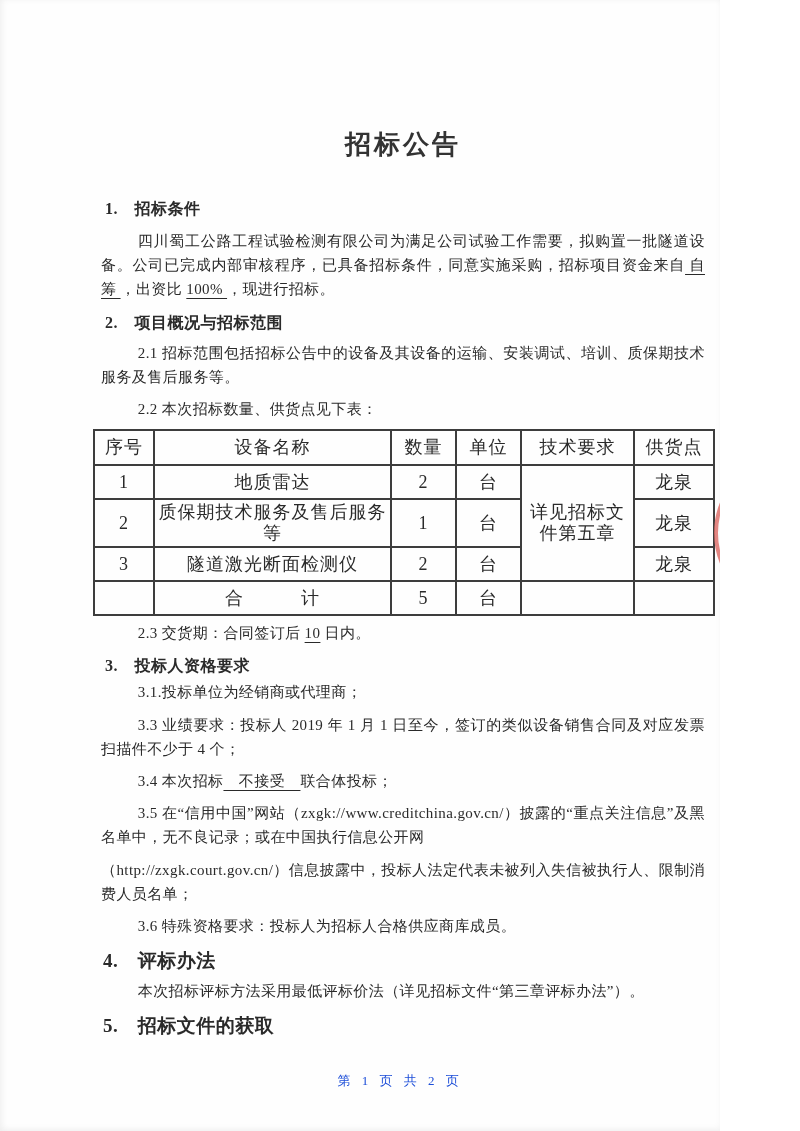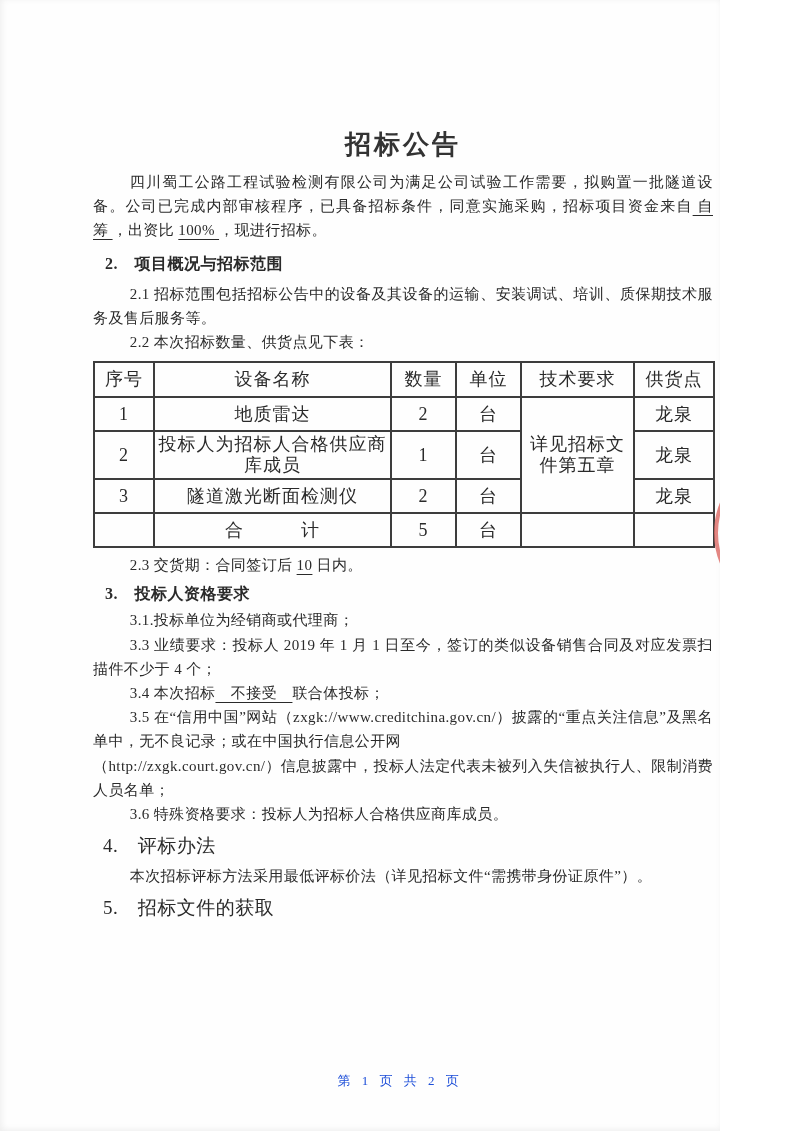--- a/index.html
+++ b/index.html
@@ -35,28 +35,28 @@
     font-weight: 700;
     line-height: 25px;
     padding-left: 12px;
     letter-spacing: 0.5px;
   }
   .h-sec.m1 { margin-top: 34px; }
   .h-sec.m2 { margin-top: 8px; }
   .h-sec.m3 { margin-top: 4px; }
   .h-big {
     font-size: 19px;
-    font-weight: 400;
+    font-weight: 700;
     line-height: 29px;
     padding-left: 10px;
     letter-spacing: 0.5px;
     margin-top: 5px;
   }
   .para {
-    margin: 0;
+    margin: 8px;
     font-size: 15px;
     line-height: 24.2px;
     text-align: justify;
     letter-spacing: 0.4px;
   }
   .ind { text-indent: 2.45em; }
   .mt8 { margin-top: 8px; }
   .mt6 { margin-top: 6px; }
   .mt5 { margin-top: 5px; }
   .mt4 { margin-top: 4px; }
@@ -107,20 +107,21 @@
   }
 </style>
 </head>
 <body>
 
 <div class="page">
   <div class="content">
 
     <h1 class="doc-title">招标公告</h1>
 
+    <div class="h-sec m1">1.　招标条件</div>
     <p class="para ind mt8"><span>四川蜀工公路工程试验检测有限公司为满足公司试验工作需要，拟购置一批隧道设备。公司已完成内部审核程序，已具备招标条件，同意实施采购，招标项目资金来自</span><span class="u">&nbsp;自筹&nbsp;</span><span>，出资比&nbsp;</span><span class="u">100%&nbsp;</span><span>，现进行招标。</span></p>
 
     <div class="h-sec m2">2.　项目概况与招标范围</div>
     <p class="para ind mt6">2.1 招标范围包括招标公告中的设备及其设备的运输、安装调试、培训、质保期技术服务及售后服务等。</p>
     <p class="para ind">2.2 本次招标数量、供货点见下表：</p>
 
     <table class="equip">
       <colgroup>
         <col style="width:60px">
           <col style="width:237px">
@@ -143,21 +144,21 @@
         <tr>
           <td>1</td>
           <td>地质雷达</td>
           <td>2</td>
           <td>台</td>
           <td rowspan="3">详见招标文件第五章</td>
           <td>龙泉</td>
         </tr>
         <tr>
           <td>2</td>
-          <td>投标人为招标人合格供应商库成员</td>
+          <td>质保期技术服务及售后服务等</td>
           <td>1</td>
           <td>台</td>
           <td>龙泉</td>
         </tr>
         <tr>
           <td>3</td>
           <td>隧道激光断面检测仪</td>
           <td>2</td>
           <td>台</td>
           <td>龙泉</td>
@@ -177,21 +178,21 @@
 
     <div class="h-sec m3">3.　投标人资格要求</div>
     <p class="para ind mt2">3.1.投标单位为经销商或代理商；</p>
     <p class="para ind">3.3 业绩要求：投标人 2019 年 1 月 1 日至今，签订的类似设备销售合同及对应发票扫描件不少于 4 个；</p>
     <p class="para ind"><span>3.4 本次招标</span><span class="u">　不接受　</span><span>联合体投标；</span></p>
     <p class="para ind"><span>3.5 在“信用中国”网站（</span><span class="brk">zxgk://www.creditchina.gov.cn/</span><span>）披露的“重点关注信息”及黑名单中，无不良记录；或在中国执行信息公开网</span></p>
     <p class="para"><span>（</span><span class="brk">http://zxgk.court.gov.cn/</span><span>）信息披露中，投标人法定代表未被列入失信被执行人、限制消费人员名单；</span></p>
     <p class="para ind">3.6 特殊资格要求：投标人为招标人合格供应商库成员。</p>
 
     <div class="h-big">4.　评标办法</div>
-    <p class="para ind mt4">本次招标评标方法采用最低评标价法（详见招标文件“需携带身份证原件”）。</p>
+    <p class="para ind mt4">本次招标评标方法采用最低评标价法（详见招标文件“第三章评标办法”）。</p>
 
     <div class="h-big">5.　招标文件的获取</div>
 
   </div>
 
   <svg class="seal" width="170" height="200" viewBox="0 0 170 200">
     <g opacity="0.82" fill="#dd6b66">
       <circle cx="90" cy="91" r="79" fill="none" stroke-width="4" stroke="#dd6b66"></circle>
       <polygon points="0,-27 6.2,-8.5 25.7,-8.3 10,3.2 15.9,21.8 0,10.5 -15.9,21.8 -10,3.2 -25.7,-8.3 -6.2,-8.5" transform="translate(72,85) rotate(-14)" fill-opacity="0.75"></polygon>
       <defs>

